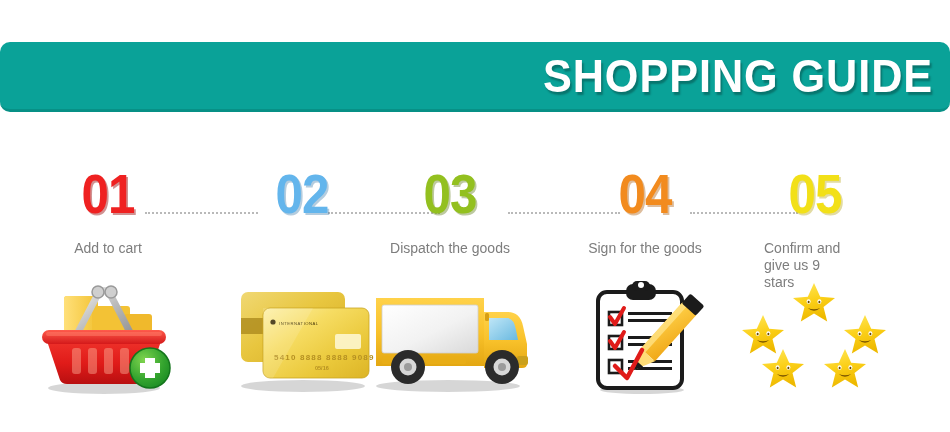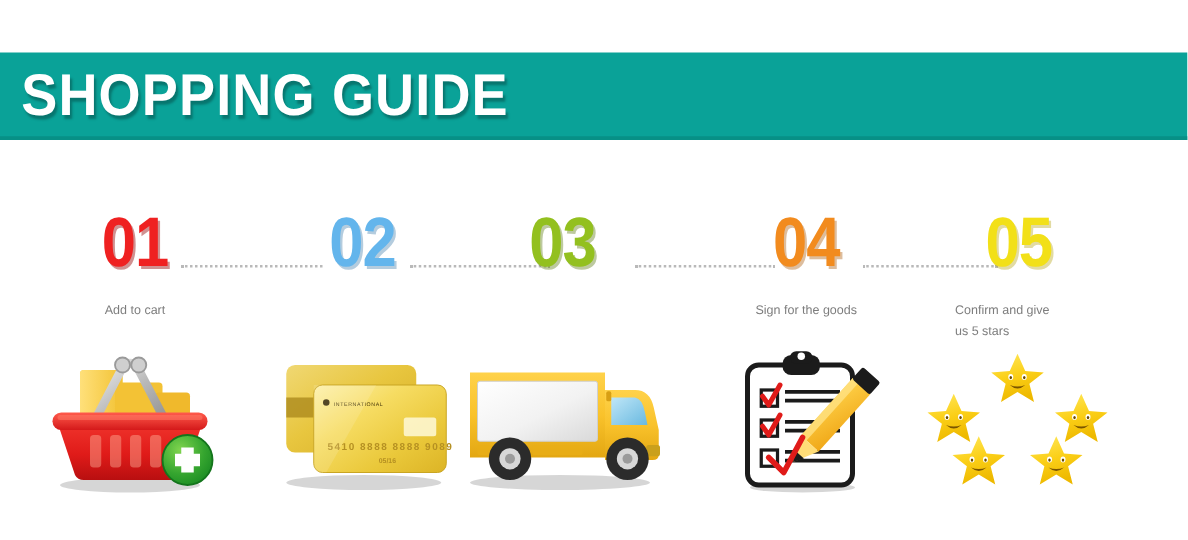--- a/index.html
+++ b/index.html
@@ -20,21 +20,22 @@
     position: absolute;
     left: 0;
     top: 42px;
     width: 950px;
     height: 70px;
     background: #0aa298;
     border-bottom: 3px solid #079086;
     box-sizing: border-box;
     display: flex;
     align-items: center;
-    justify-content: flex-start;
+    justify-content: flex-end;
+    border-radius: 10px;
   }
   #header-title {
     color: #ffffff;
     font-family: "Liberation Sans", sans-serif;
     font-size: 47px;
     font-weight: bold;
     letter-spacing: 1px;
     transform: scaleX(0.92);
     text-shadow: 2px 3px 2px rgba(0,0,0,0.28);
     white-space: nowrap;
@@ -49,21 +50,21 @@
     height: 282px;
   }
 
   .step-col {
     position: absolute;
     top: 0;
     width: 190px;
     height: 282px;
   }
   .step-col[data-col="0"] { left: 13px; }
-  .step-col[data-col="1"] { left: 195px; }
+  .step-col[data-col="1"] { left: 207px; }
   .step-col[data-col="2"] { left: 355px; }
   .step-col[data-col="3"] { left: 550px; text-decoration: underline; }
   .step-col[data-col="4"] { left: 720px; }
 
   .step-number {
     position: absolute;
     top: 16px;
     width: 190px;
     text-align: center;
     font-family: "Liberation Sans", sans-serif;
@@ -72,21 +73,21 @@
     line-height: 56px;
     letter-spacing: -1px;
     transform: scaleX(0.88);
   }
   .step-caption {
     position: absolute;
     top: 90px;
     width: 190px;
     text-align: center;
     font-family: "Liberation Sans", sans-serif;
-    font-size: 10px;
+    font-size: 14px;
     line-height: 17px;
     color: #7d7d7d;
   }
   .step-col[data-col="4"] .step-caption {
     text-align: left;
     padding-left: 44px;
     box-sizing: border-box;
   }
 
   
@@ -222,20 +223,21 @@
         <text x="57" y="82" font-family="'Liberation Sans',sans-serif" font-size="8" font-weight="bold" fill="#b59022" letter-spacing="1.2">5410 8888 8888 9089</text>
         <text x="98" y="92" font-family="'Liberation Sans',sans-serif" font-size="5.5" font-weight="bold" fill="#b59022">05/16</text>
 
         <path d="M46 30 L96 30 L56 100 L46 100 Z" fill="#ffffff" opacity="0.13"></path>
       </svg>
     </div>
   </div>
 
   <div class="step-col" data-col="2">
     <div class="step-number" style="color:#93c01f; text-shadow: 2px 2px 0 rgba(90,120,15,0.4);">03</div>
+    <div class="step-caption">Dispatch the goods</div>
 
     <div class="step-icon">
       <svg width="176" height="118" viewBox="0 0 176 118">
         <defs>
           <linearGradient id="truckBody" x1="0" y1="0" x2="0" y2="1">
             <stop offset="0%" stop-color="#ffd24a"></stop>
             <stop offset="50%" stop-color="#f9c22b"></stop>
             <stop offset="100%" stop-color="#e3a712"></stop>
           </linearGradient>
           <linearGradient id="panelG" x1="0" y1="0" x2="1" y2="1">
@@ -319,21 +321,21 @@
         </g>
 
         <path d="M50 96 L62 104 L78 76" fill="none" stroke="#e01b19" stroke-width="4" stroke-linecap="round" stroke-linejoin="round" opacity="0"></path>
         <path d="M45 88 L57 100 L72 72" fill="none" stroke="#e01b19" stroke-width="4.5" stroke-linecap="round" stroke-linejoin="round"></path>
       </svg>
     </div>
   </div>
 
   <div class="step-col" data-col="4">
     <div class="step-number" style="color:#f2e018; text-shadow: 2px 2px 0 rgba(180,160,10,0.38);">05</div>
-    <div class="step-caption" style="max-width:130px;">Confirm and give us 5 stars</div>
+    <div class="step-caption" style="max-width:130px;">Confirm and give us 9 stars</div>
 
     <div class="step-icon">
       <svg width="170" height="118" viewBox="0 0 170 118">
         <defs>
           <linearGradient id="starG" x1="0" y1="0" x2="0.3" y2="1">
             <stop offset="0%" stop-color="#ffe95e"></stop>
             <stop offset="55%" stop-color="#fbcf17"></stop>
             <stop offset="100%" stop-color="#eeb900"></stop>
           </linearGradient>
           <g id="smileyStar">

